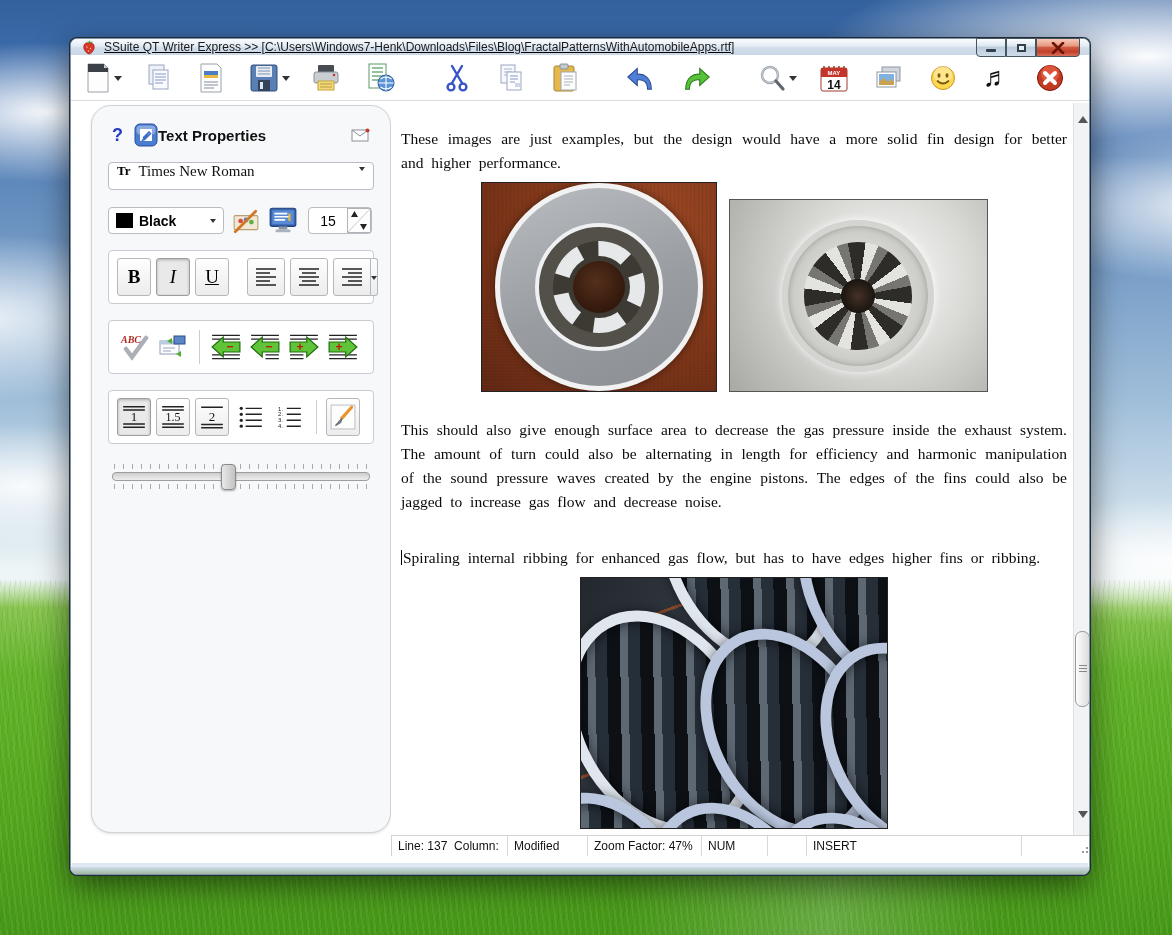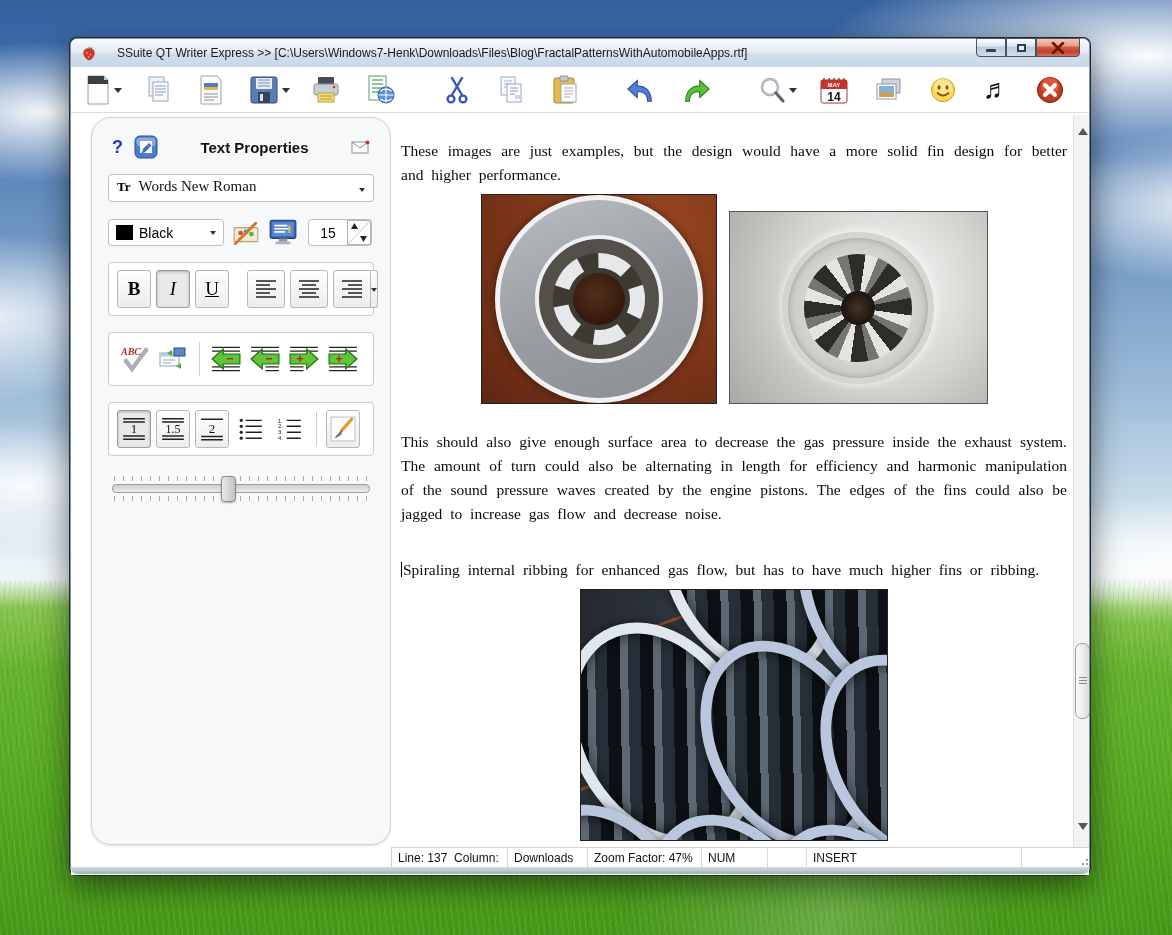--- a/index.html
+++ b/index.html
@@ -22,22 +22,22 @@
       repeating-linear-gradient(83deg, rgba(255,255,255,.07) 0 2px, rgba(0,0,0,0) 2px 6px),
       repeating-linear-gradient(95deg, rgba(20,80,0,.08) 0 1px, rgba(0,0,0,0) 1px 5px),
       linear-gradient(100deg, rgba(255,255,255,0) 55%, rgba(255,255,255,.18) 72%, rgba(255,255,255,0) 86%);
   }
 
   
   .window { position:absolute; left:70px; top:38px; width:1020px; height:837px;
     border-radius:7px; background:#dfe8f2;
     box-shadow: 0 0 0 1px #202b38, 0 10px 32px rgba(0,0,0,.55), inset 0 0 0 1px rgba(255,255,255,.75);
     border:1px solid #7e93a8; }
-  .titlebar { height:28px; border-radius:6px 6px 0 0; display:flex; align-items:center;
-    background:linear-gradient(#fafcfe, #e3ebf4 45%, #d2deeb 55%, #c9d7e7); padding:0 10px; gap:20px; position:relative; }
+  .titlebar { height:16px; border-radius:6px 6px 0 0; display:flex; align-items:center;
+    background:linear-gradient(#fafcfe, #e3ebf4 45%, #d2deeb 55%, #c9d7e7); padding:0 10px; gap:7px; position:relative;text-decoration:underline; }
   .app-icon { width:16px; height:16px; flex:0 0 auto; }
   .title-text { font-size:12px; color:#1a1a1a; white-space:nowrap; overflow:hidden; }
   .win-buttons { position:absolute; top:-1px; right:9px; display:flex; }
   .win-btn { width:30px; height:19px; border:1px solid #43555f; border-top:1px solid #43555f;
     background:linear-gradient(#fdfeff, #dde7f1 40%, #bdccdd 50%, #cfdcea); display:flex; align-items:center; justify-content:center; }
   .win-btn.min { border-radius:0 0 0 4px; }
   .win-btn.close { width:44px; border-radius:0 0 4px 0;
     background:linear-gradient(#f6cab8, #e89a82 40%, #cf5b41 50%, #c3402b 75%, #d6705a); }
   .min-glyph { width:10px; height:3px; background:#30404c; border-radius:1px; margin-top:6px; }
   .max-glyph { width:9px; height:8px; border:2px solid #30404c; background:#e8eef5; }
@@ -49,30 +49,30 @@
   .tsep { width:1px; height:32px; background:#c9c9c9; margin-right:25px; margin-left:-3px; }
 
   .win-body { position:relative; height:762px; background:#ffffff; overflow:hidden; }
 
   
   .panel { position:absolute; left:20px; top:4px; width:300px; height:728px;
     background:#f7f8f9; border:1px solid #cfd2d6; border-radius:20px;
     box-shadow:0 1px 3px rgba(0,0,0,.12); padding:14px 16px 0 16px; }
   .panel-header { display:flex; align-items:center; padding:0 4px; height:30px; }
   .help-q { color:#2438c8; font-weight:bold; font-size:18px; width:22px; }
-  .panel-title { flex:1; text-align:center; font-weight:bold; font-size:15px; color:#111; }
+  .panel-title { flex:1; font-weight:bold; font-size:15px; color:#111; }
 
   .font-select { margin-top:12px; height:28px; background:#fff; border:1px solid #b9bcc0; border-radius:4px;
-    display:flex; align-items:flex-end; padding:6px 8px; gap:8px; }
+    display:flex; align-items:flex-start; padding:0 8px; gap:8px; }
   .font-glyph { font-family:"Liberation Serif", serif; font-weight:bold; font-size:13px; }
   .font-name { flex:1; font-family:"Liberation Serif", serif; font-size:15px; color:#111; }
 
   .color-row { margin-top:17px; display:flex; align-items:center; gap:8px; }
   .color-select { width:116px; height:27px; background:#fff; border:1px solid #b9bcc0; border-radius:4px;
-    display:flex; align-items:center; padding:0 7px; gap:6px; }
+    display:flex; align-items:center; padding:0 7px; gap:6px;font-weight:bold; }
   .swatch { width:17px; height:15px; background:#000; }
   .color-name { flex:1; font-size:14px; }
   .size-box { width:64px; height:27px; background:#fff; border:1px solid #b9bcc0; border-radius:4px;
     display:flex; align-items:center; margin-left:2px; }
   .size-val { flex:1; text-align:center; font-size:14px; }
 
   .group { margin-top:16px; background:#fff; border:1px solid #c9ccd0; border-radius:4px;
     display:flex; align-items:center; padding:7px 8px; gap:5px; }
   .fbtn { height:38px; min-width:34px; border:1px solid #b4b7bb; border-radius:3px;
     background:linear-gradient(#fefefe,#ececec); display:flex; align-items:center; justify-content:center; }
@@ -368,21 +368,21 @@
         <span class="panel-title">Text Properties</span>
         <svg width="19" height="14" viewBox="0 0 19 14">
           <rect x="1" y="2" width="16" height="11" fill="#fdfdfd" stroke="#8a9098"></rect>
           <path d="M1 2 L9 8 L17 2" stroke="#8a9098" fill="none"></path>
           <circle cx="16.5" cy="2.5" r="2" fill="#c23a2e"></circle>
         </svg>
       </div>
 
       <div class="font-select">
         <span class="font-glyph">Tr</span>
-        <span class="font-name">Words New Roman</span>
+        <span class="font-name">Times New Roman</span>
         <span class="dd-sm"></span>
       </div>
 
       <div class="color-row">
         <div class="color-select">
           <span class="swatch"></span>
           <span class="color-name">Black</span>
           <span class="dd-sm"></span>
         </div>
         <svg width="28" height="26" viewBox="0 0 26 24">
@@ -559,21 +559,21 @@
           </div>
           <div class="doc-img img-steel">
             <div class="steel-ring"></div>
             <div class="steel-swirl"></div>
             <div class="steel-hole"></div>
           </div>
         </div>
 
         <p style="margin-bottom:32px">This should also give enough surface area to decrease the gas pressure inside the exhaust system. The amount of turn could also be alternating in length for efficiency and harmonic manipulation of the sound pressure waves created by the engine pistons. The edges of the fins could also be jagged to increase gas flow and decrease noise.</p>
 
-        <p class="p-italic" style="margin-bottom:7px"><span class="caret"></span><span>Spiraling internal ribbing for enhanced gas flow, but has to have much higher fins or ribbing.</span></p>
+        <p class="p-italic" style="margin-bottom:7px"><span class="caret"></span><span>Spiraling internal ribbing for enhanced gas flow, but has to have edges higher fins or ribbing.</span></p>
 
         <div class="doc-img img-pipes">
           <div class="oval" style="left:88px; top:-128px;"></div>
           <div class="oval tint" style="left:226px; top:-102px;"></div>
           <div class="oval" style="left:-8px; top:26px; width:176px; height:238px;"></div>
           <div class="oval tint" style="left:128px; top:44px;"></div>
           <div class="oval tint" style="left:248px; top:58px;"></div>
           <div class="oval tint" style="left:-50px; top:208px;"></div>
           <div class="oval tint" style="left:76px; top:218px;"></div>
           <div class="oval tint" style="left:196px; top:228px;"></div>
@@ -582,21 +582,21 @@
 
       <div class="doc-scroll">
         <div class="sb-arrow-up"></div>
         <div class="sb-thumb"></div>
         <div class="sb-arrow-down"></div>
       </div>
     </div>
 
     <div class="statusbar">
       <div class="sb-sec" style="width:116px">Line: 137  Column:   1</div>
-      <div class="sb-sec" style="width:80px">Downloads</div>
+      <div class="sb-sec" style="width:80px">Modified</div>
       <div class="sb-sec" style="width:114px">Zoom Factor: 47%</div>
       <div class="sb-sec" style="width:66px">NUM</div>
       <div class="sb-sec" style="width:39px"></div>
       <div class="sb-sec" style="width:215px">INSERT</div>
       <div class="sb-grip"></div>
     </div>
   </div>
 
   <div class="win-bottom"></div>
 </div>

